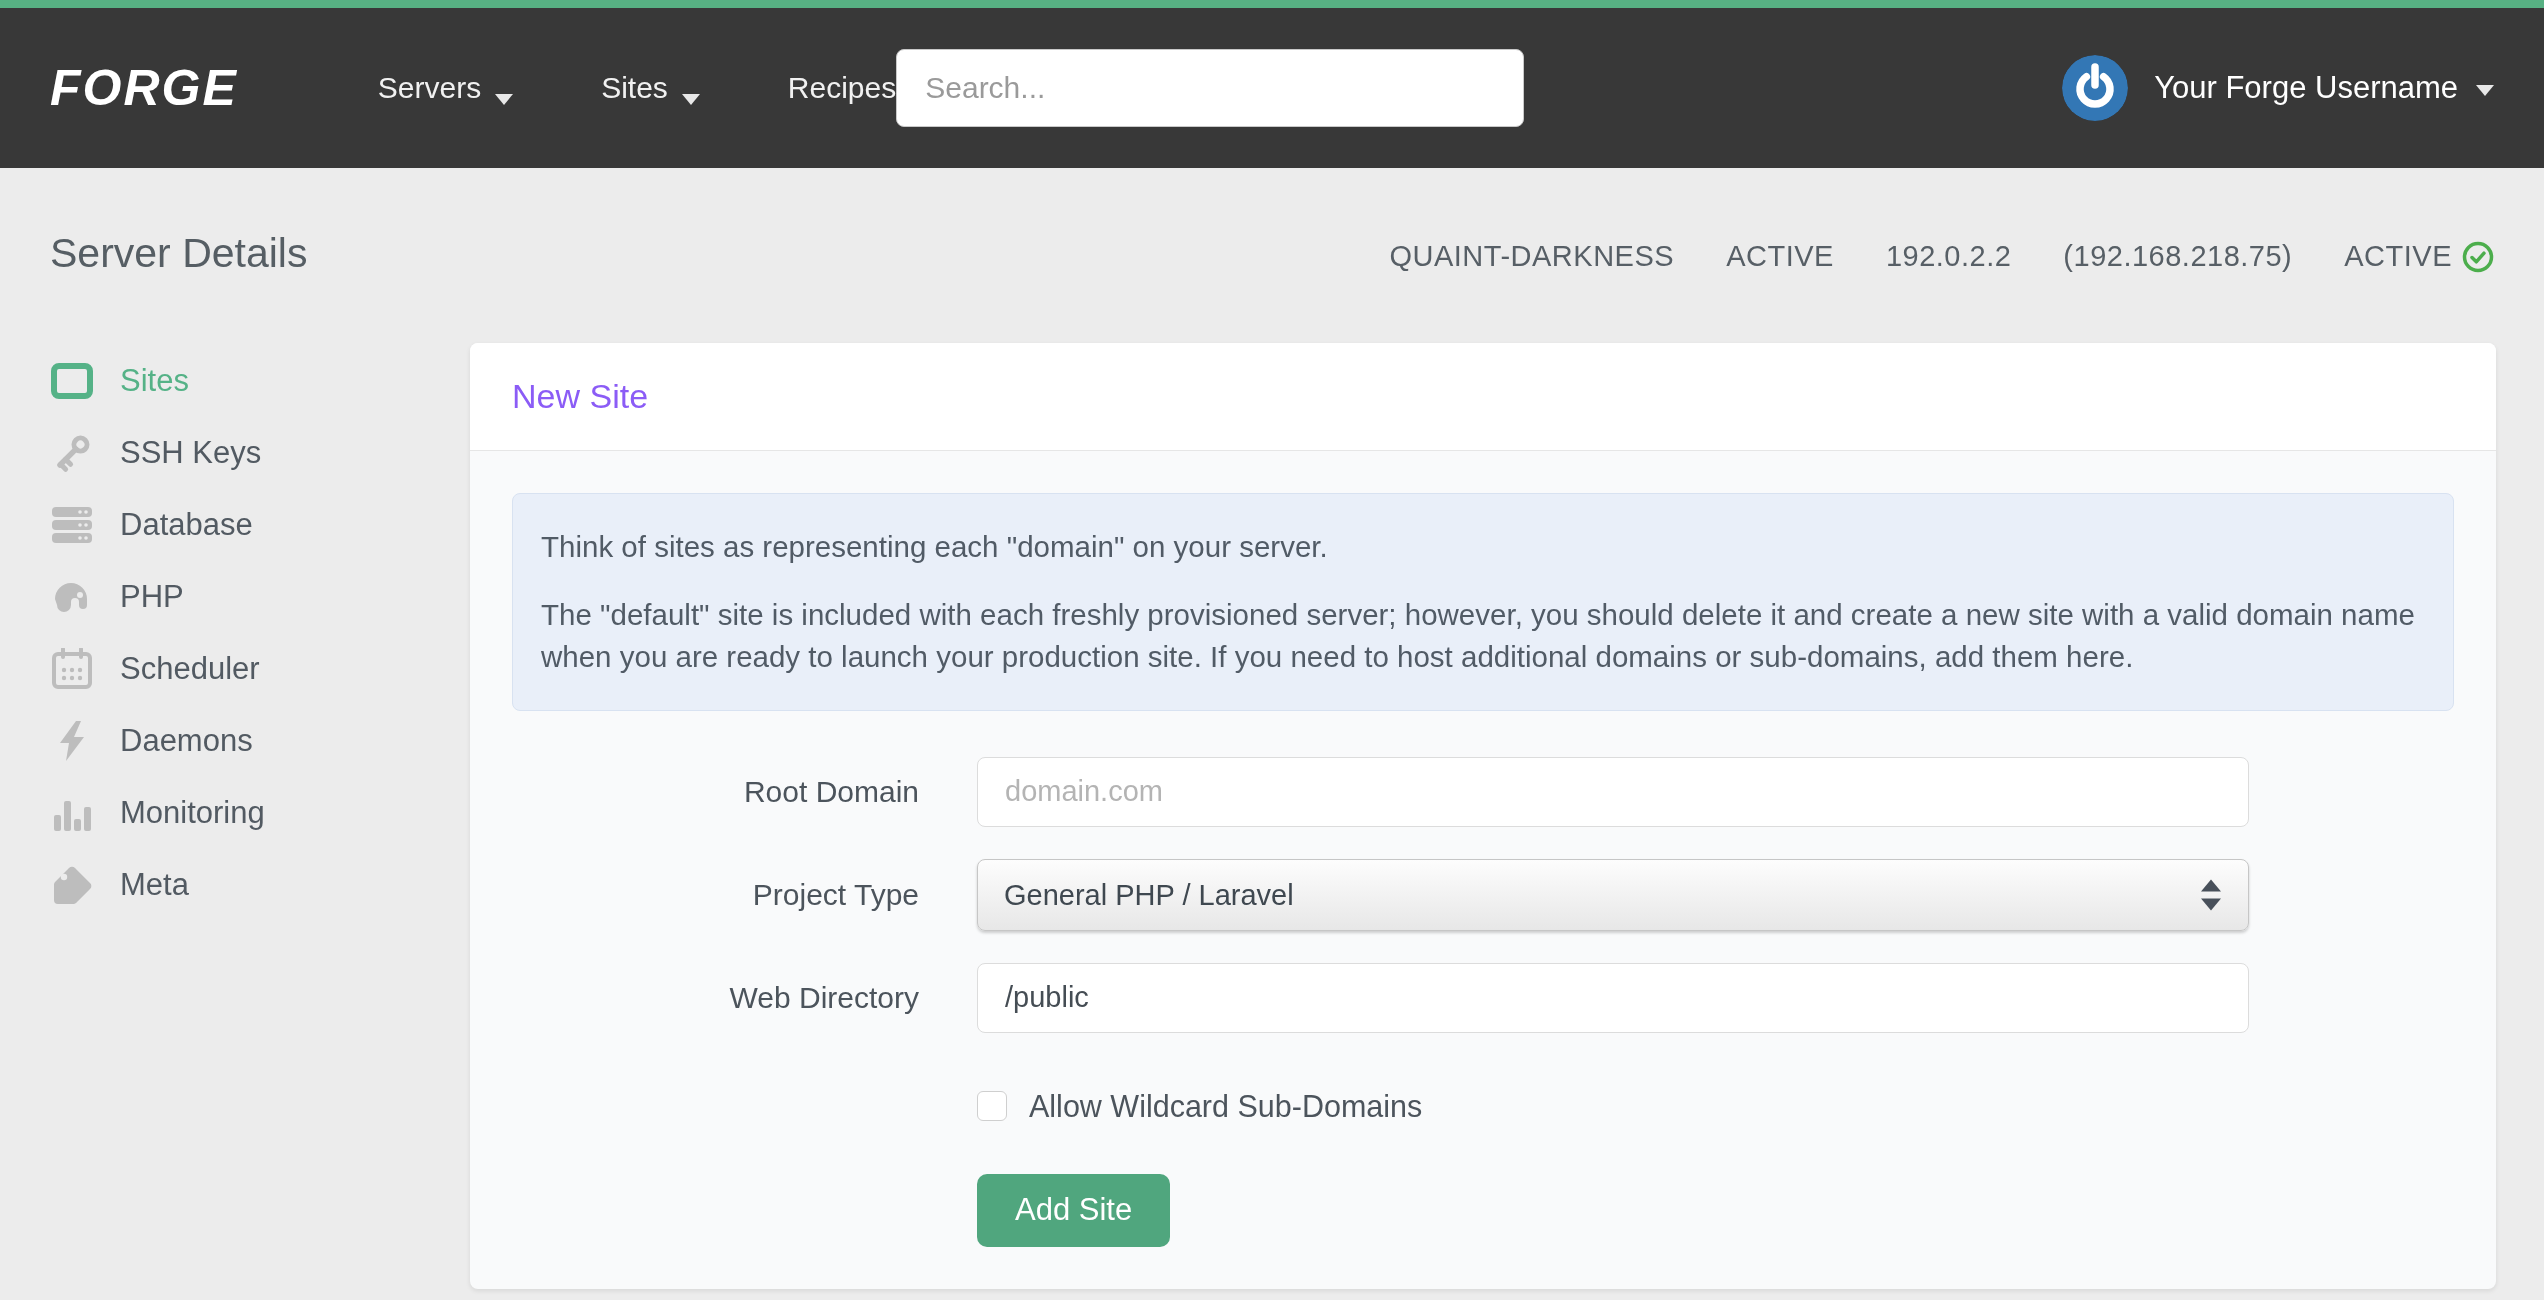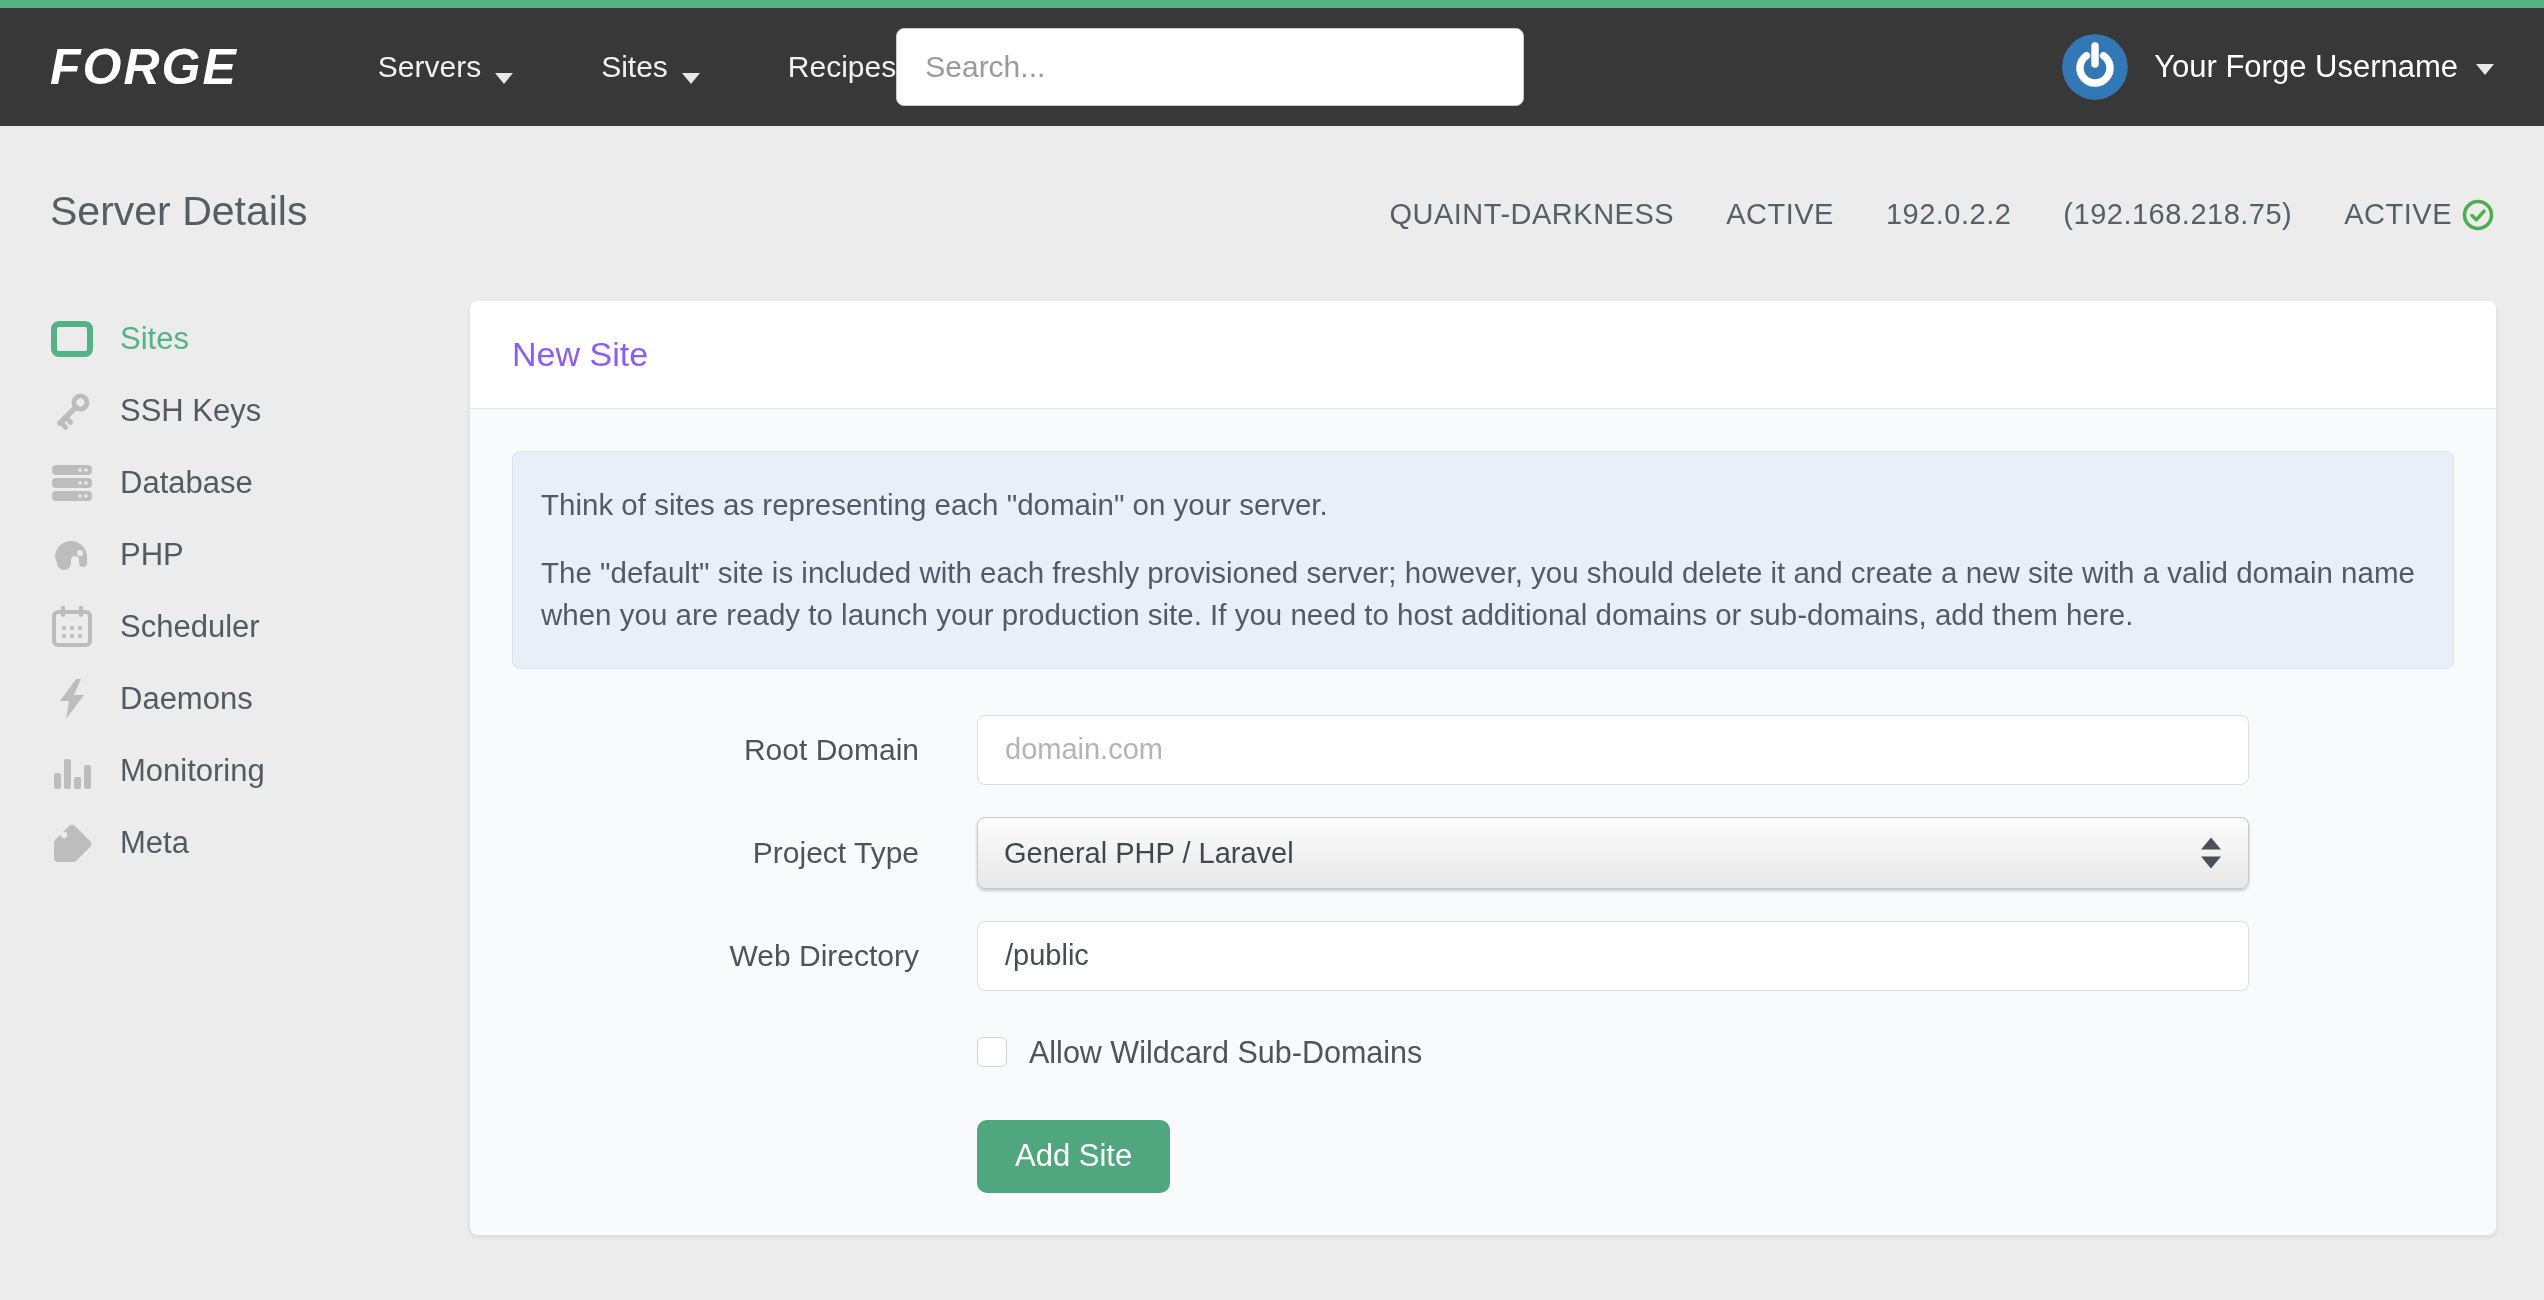--- a/index.html
+++ b/index.html
@@ -1,21 +1,21 @@
 <!DOCTYPE html>
 <html><head>
 <meta charset="utf-8">
 <style>
   * { margin:0; padding:0; box-sizing:border-box; }
   body { font-family: "Liberation Sans", sans-serif; background:#ececec; }
   .page { width:2544px; height:1300px; background:#ececec; overflow:hidden; position:relative; }
 
   
   .top-strip { height:8px; background:#57b183; }
-  .navbar { height:118px; background:#383838; display:flex; align-items:center; padding:0 50px; }
+  .navbar { height:160px; background:#383838; display:flex; align-items:center; padding:0 50px; }
   .logo { color:#ffffff; font-size:50px; font-weight:800; font-style:italic; letter-spacing:2px; cursor:pointer; }
   .nav-links { display:flex; align-items:center; margin-left:140px; gap:88px; }
   .nav-link { color:#f1f1f1; font-size:30px; display:flex; align-items:flex-end; gap:14px; cursor:pointer; }
   .caret-down { width:0; height:0; border-left:9px solid transparent; border-right:9px solid transparent; border-top:11px solid #e8e8e8; display:inline-block; margin-top:4px; }
   .search-wrap { }
   .search-input { width:628px; height:78px; border-radius:8px; border:1px solid #c9c9c9; font-size:30px; padding:0 28px; color:#444; outline:none; font-family:"Liberation Sans",sans-serif; }
   .search-input::placeholder { color:#9a9a9a; }
   .nav-user { margin-left:auto; display:flex; align-items:center; gap:26px; cursor:pointer; }
   .avatar { width:66px; height:66px; border-radius:50%; display:block; }
   .username { color:#ffffff; font-size:31px; display:flex; align-items:center; gap:18px; }
@@ -51,21 +51,21 @@
   .form-row.first { margin-top:46px; }
   .form-label { width:465px; flex:none; text-align:right; padding-right:58px; font-size:30px; color:#4c545c; }
   .text-input { width:1272px; height:70px; border:1px solid #dcdcdc; border-radius:8px; background:#fff; font-size:29px; padding:0 27px; color:#454d54; outline:none; font-family:"Liberation Sans",sans-serif; }
   .text-input::placeholder { color:#b4b4b4; }
   .select-wrap { position:relative; width:1272px; }
   .select-input { appearance:none; -webkit-appearance:none; width:100%; height:72px; border:1px solid #c6c6c6; border-radius:8px; background:linear-gradient(#fdfdfd,#e7e7e7); font-size:29px; padding:0 60px 0 26px; color:#3f4850; box-shadow:0 2px 3px rgba(0,0,0,0.18); outline:none; font-family:"Liberation Sans",sans-serif; cursor:pointer; }
   .select-arrows { position:absolute; right:28px; top:50%; transform:translateY(-50%); display:flex; flex-direction:column; gap:7px; pointer-events:none; }
   .arrow-up { width:0; height:0; border-left:10px solid transparent; border-right:10px solid transparent; border-bottom:12px solid #48505a; }
   .arrow-dn { width:0; height:0; border-left:10px solid transparent; border-right:10px solid transparent; border-top:12px solid #48505a; }
 
-  .checkbox-row { display:flex; align-items:center; gap:22px; margin-left:465px; margin-top:44px; }
+  .checkbox-row { display:flex; align-items:center; gap:22px; margin-left:465px; margin-top:56px; }
   .checkbox { appearance:none; -webkit-appearance:none; width:30px; height:30px; border:1px solid #cfcfcf; border-radius:6px; background:#fff; cursor:pointer; flex:none; }
   .checkbox-label { font-size:30.5px; color:#4c545c; }
 
   .submit-btn { margin-left:465px; margin-top:50px; height:73px; padding:0 38px; background:#50a67e; border:none; border-radius:10px; color:#ffffff; font-size:31px; cursor:pointer; font-family:"Liberation Sans",sans-serif; }
 </style>
 </head>
 <body>
 
 <div class="page">
 

